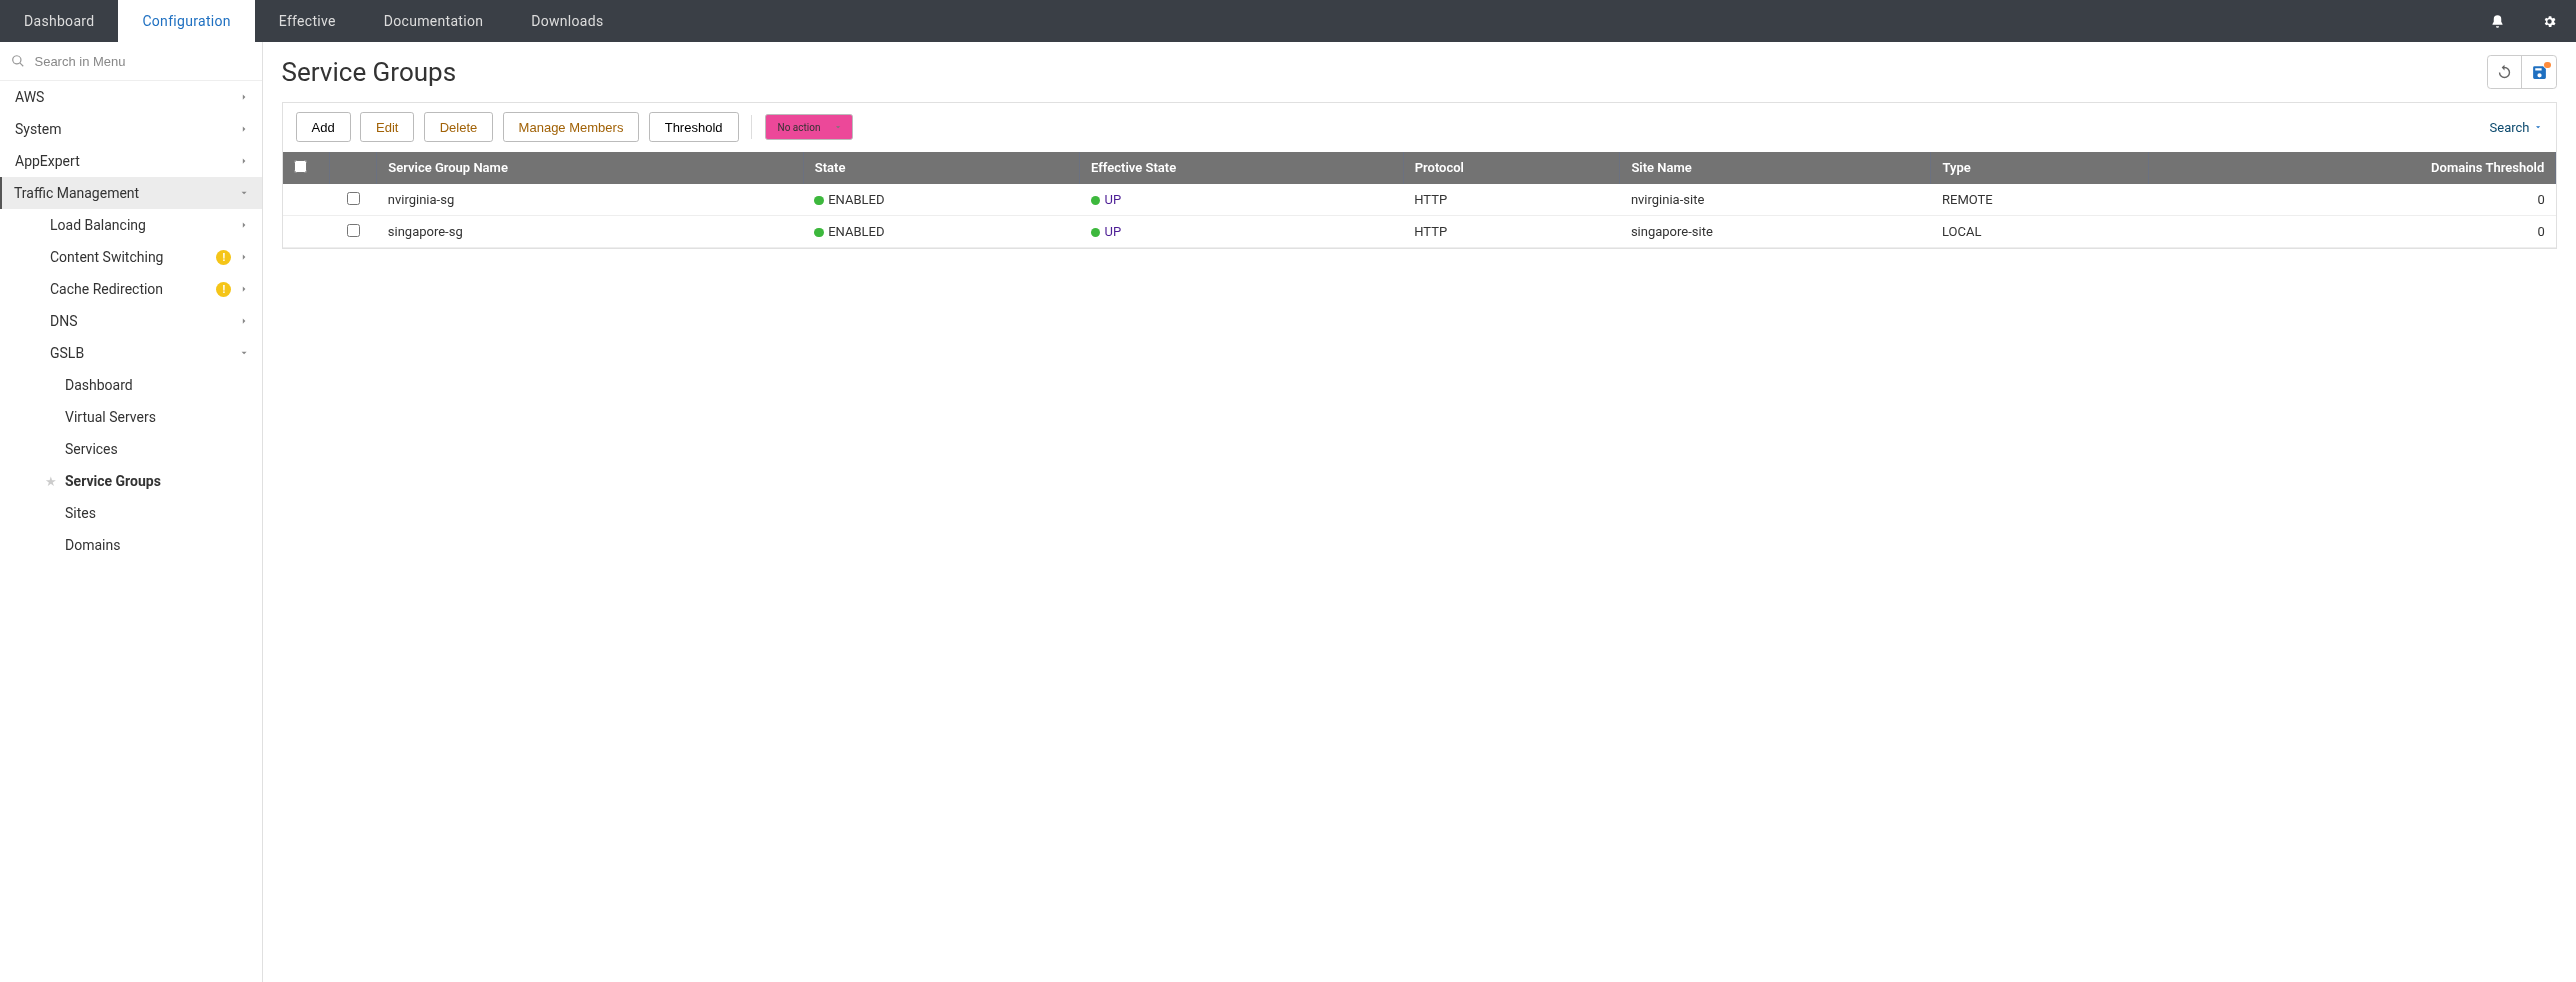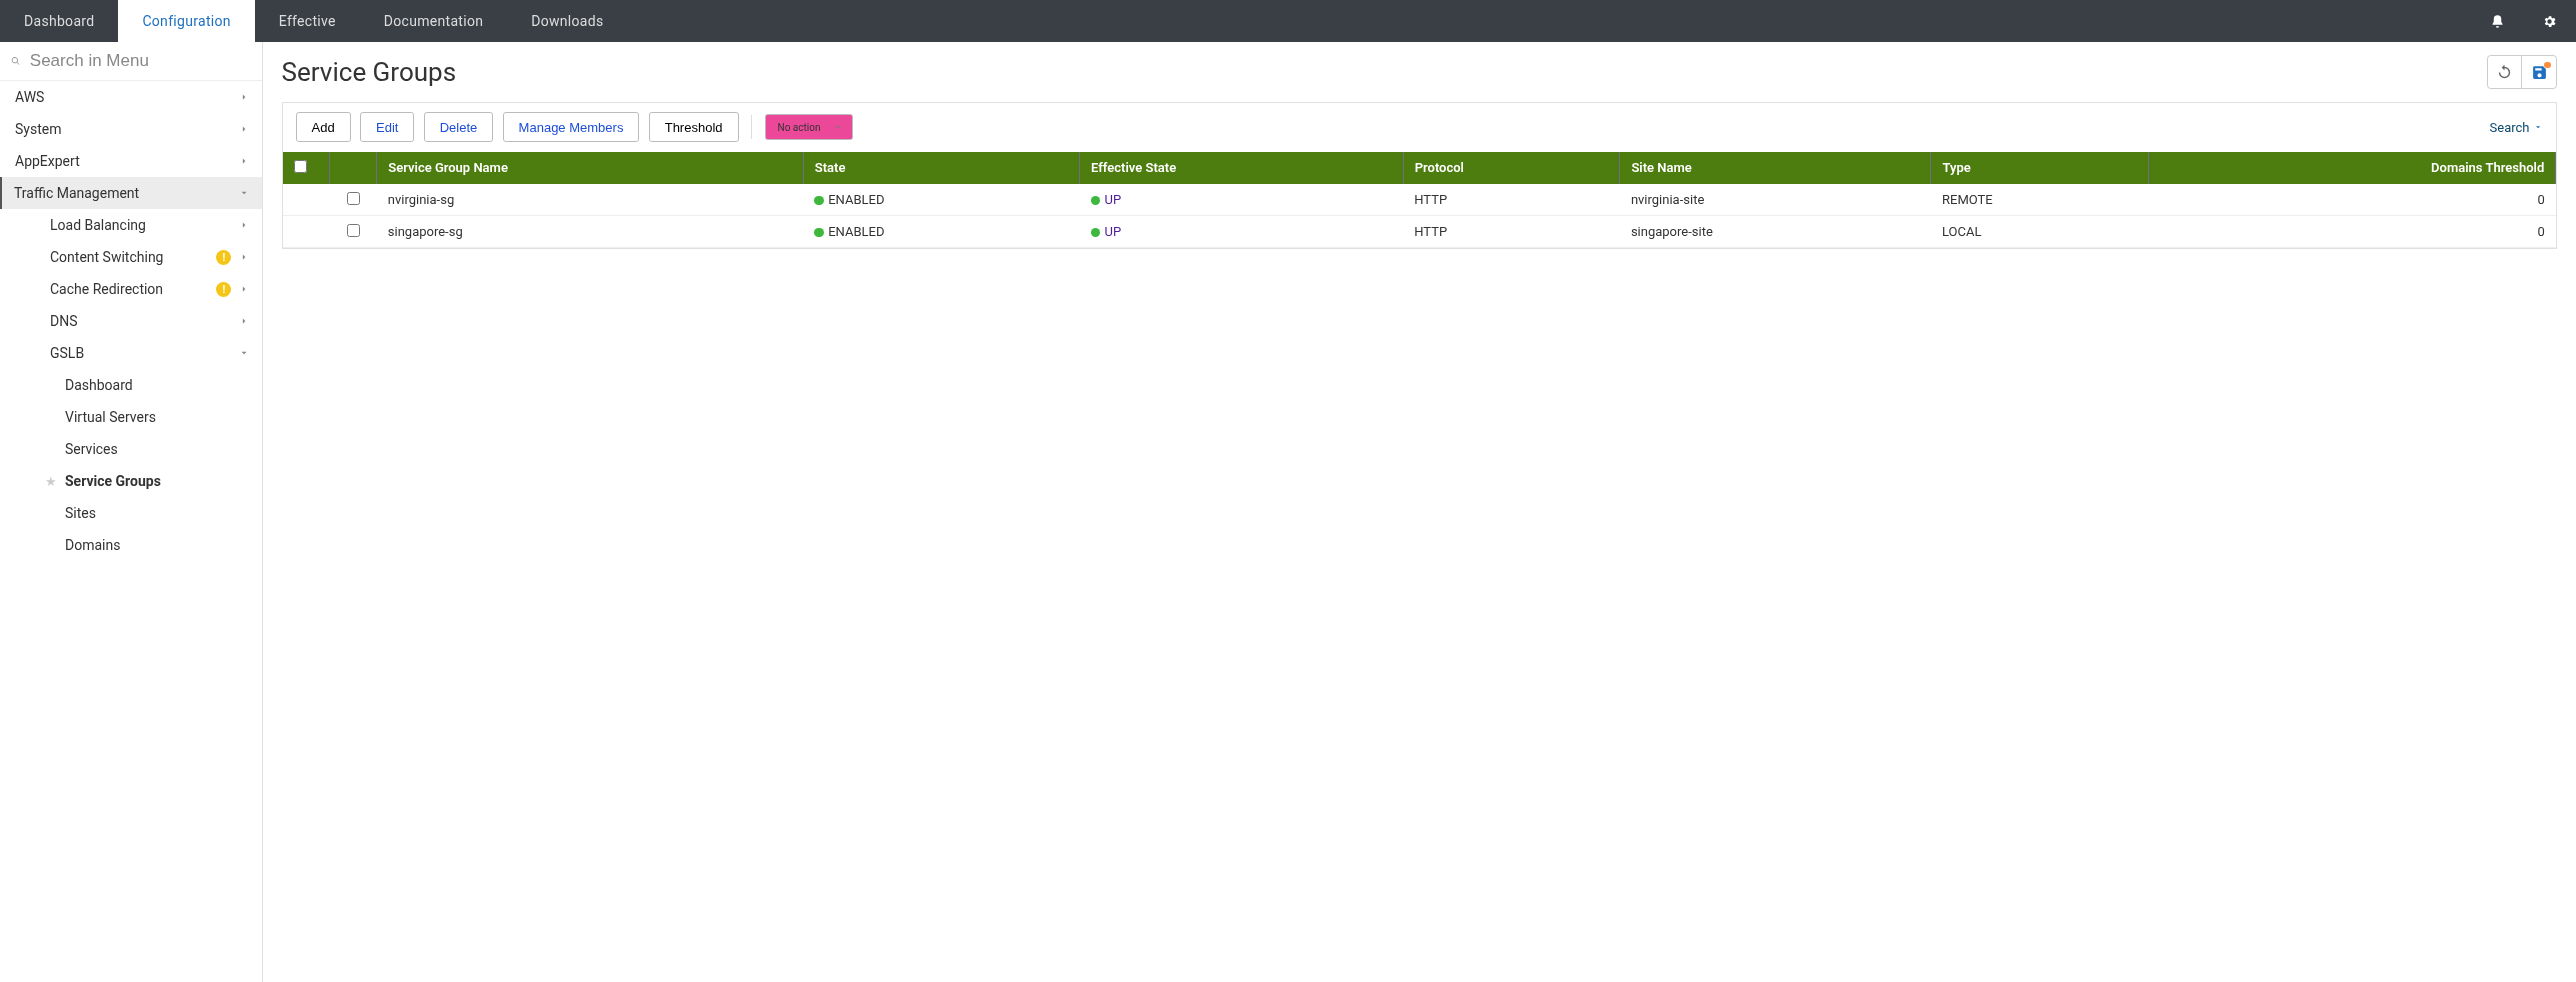--- a/index.html
+++ b/index.html
@@ -58,21 +58,21 @@
     align-items: center;
     height: 39px;
     padding: 0 11.2px;
     border-bottom: 0.9px solid #eee;
   }
   .sidebar .searchrow svg { width: 14px; height: 14px; fill: #999; margin-right: 9.3px; }
   .sidebar .searchrow input {
     flex: 1;
     border: none;
     outline: none;
-    font-size: 17px;
+    font-size: 13px;
     color: #a21caf;
   }
   .sidebar .searchrow input::placeholder { color: #888; }
   .menu { flex: 1; overflow-y: auto; }
   .menu-item {
     display: flex;
     align-items: center;
     padding: 8px 13px 8px 15px;
     font-size: 14px;
     color: #333;
@@ -131,35 +131,35 @@
 
   
   .panel { border: 0.9px solid #e0e0e0; }
   .toolbar {
     display: flex; align-items: center; padding: 9.3px 13px; gap: 9.3px;
   }
   .btn {
     border: 0.9px solid #bbb; background: #fff; padding: 6.5px 15px;
     font-size: 13px; border-radius: 2.8px; cursor: pointer;
   }
-  .btn:disabled { color: #1d4ed8; cursor: default; text-align: center; }
+  .btn:disabled { color: #a16207; cursor: default; text-align: center; }
   .select {
     border: 0.9px solid #bbb; padding: 6.5px 32px 6.5px 11.2px; border-radius: 2.8px;
     position: relative; cursor: pointer; font-size: 10px; background: #ec4899;
   }
   .select svg { position: absolute; right: 9.3px; top: 50%; transform: translateY(-50%); width: 10.2px; height: 10.2px; fill: #777; }
   .toolbar .vline { width: 0.9px; height: 24px; background: #ddd; margin: 0 3.7px; }
   .toolbar .grow { flex: 1; }
   .searchlink { color: #0c4a6e; cursor: pointer; display: flex; align-items: center; gap: 3.7px; font-size: 13px; }
   .searchlink svg { width: 10.2px; height: 10.2px; fill: #1f70c1; }
 
   
   table.data { width: 100%; border-collapse: collapse; }
   table.data thead th {
-    background: #4d7c0f; color: #fff; text-align: left; font-weight: 600;
+    background: #737373; color: #fff; text-align: left; font-weight: 600;
     padding: 8.4px 11.2px; font-size: 13px; border-right: 0.9px solid #6b7180;
   }
   table.data thead th:last-child, table.data td:last-child { text-align: right; }
   table.data tbody td {
     padding: 7.4px 11.2px; border-bottom: 0.9px solid #eee; font-size: 13px; color: #333;
   }
   .state-dot {
     width: 9.3px; height: 9.3px; border-radius: 50%; display: inline-block;
     background: #3db83d; margin-right: 4.7px; vertical-align: -0.9px;
   }

